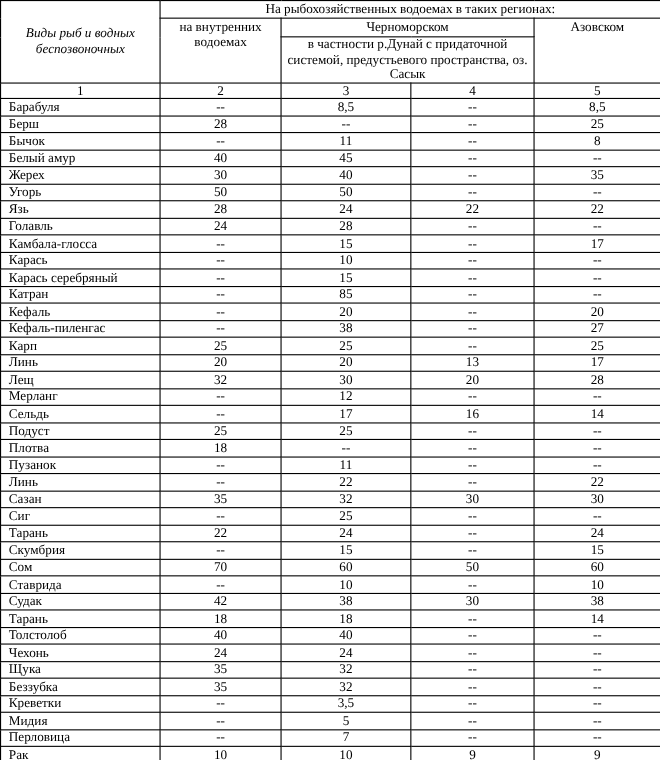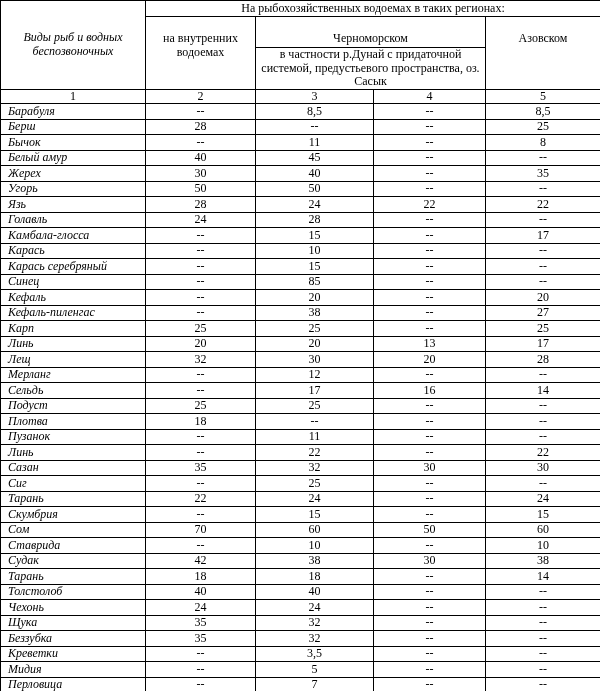--- a/index.html
+++ b/index.html
@@ -29,28 +29,27 @@
     vertical-align: middle;
     text-align: center;
   }
   th.species-head {
     vertical-align: top;
     text-align: left;
     padding: 1px 4px 0 7px;
     font-style: italic;
   }
   tr.regions-row th { height: 15px; }
-  tr.sea-row th { height: 15px; vertical-align: top; padding-top: 15px; }
+  tr.sea-row th { height: 15px; vertical-align: top; padding-top: 1px; }
   th.note-cell { height: 36px; padding: 0 10px; vertical-align: top; margin-top: 30px; }
   tr.numbers-row td { height: 13px; }
   tbody.data td { height: 14.5px; }
   tbody.data td.name {
     text-align: left;
     padding-left: 7px;
-    font-style: italic;
   }
 </style>
 </head>
 <body>
 
 <table class="quota">
   <colgroup>
     <col style="width:145px">
     <col style="width:110px">
     <col style="width:118px">
@@ -150,21 +149,21 @@
     <td>--</td>
   </tr>
       <tr>
     <td class="name">Карась серебряный</td>
     <td>--</td>
     <td>15</td>
     <td>--</td>
     <td>--</td>
   </tr>
       <tr>
-    <td class="name">Синец</td>
+    <td class="name">Катран</td>
     <td>--</td>
     <td>85</td>
     <td>--</td>
     <td>--</td>
   </tr>
       <tr>
     <td class="name">Кефаль</td>
     <td>--</td>
     <td>20</td>
     <td>--</td>

